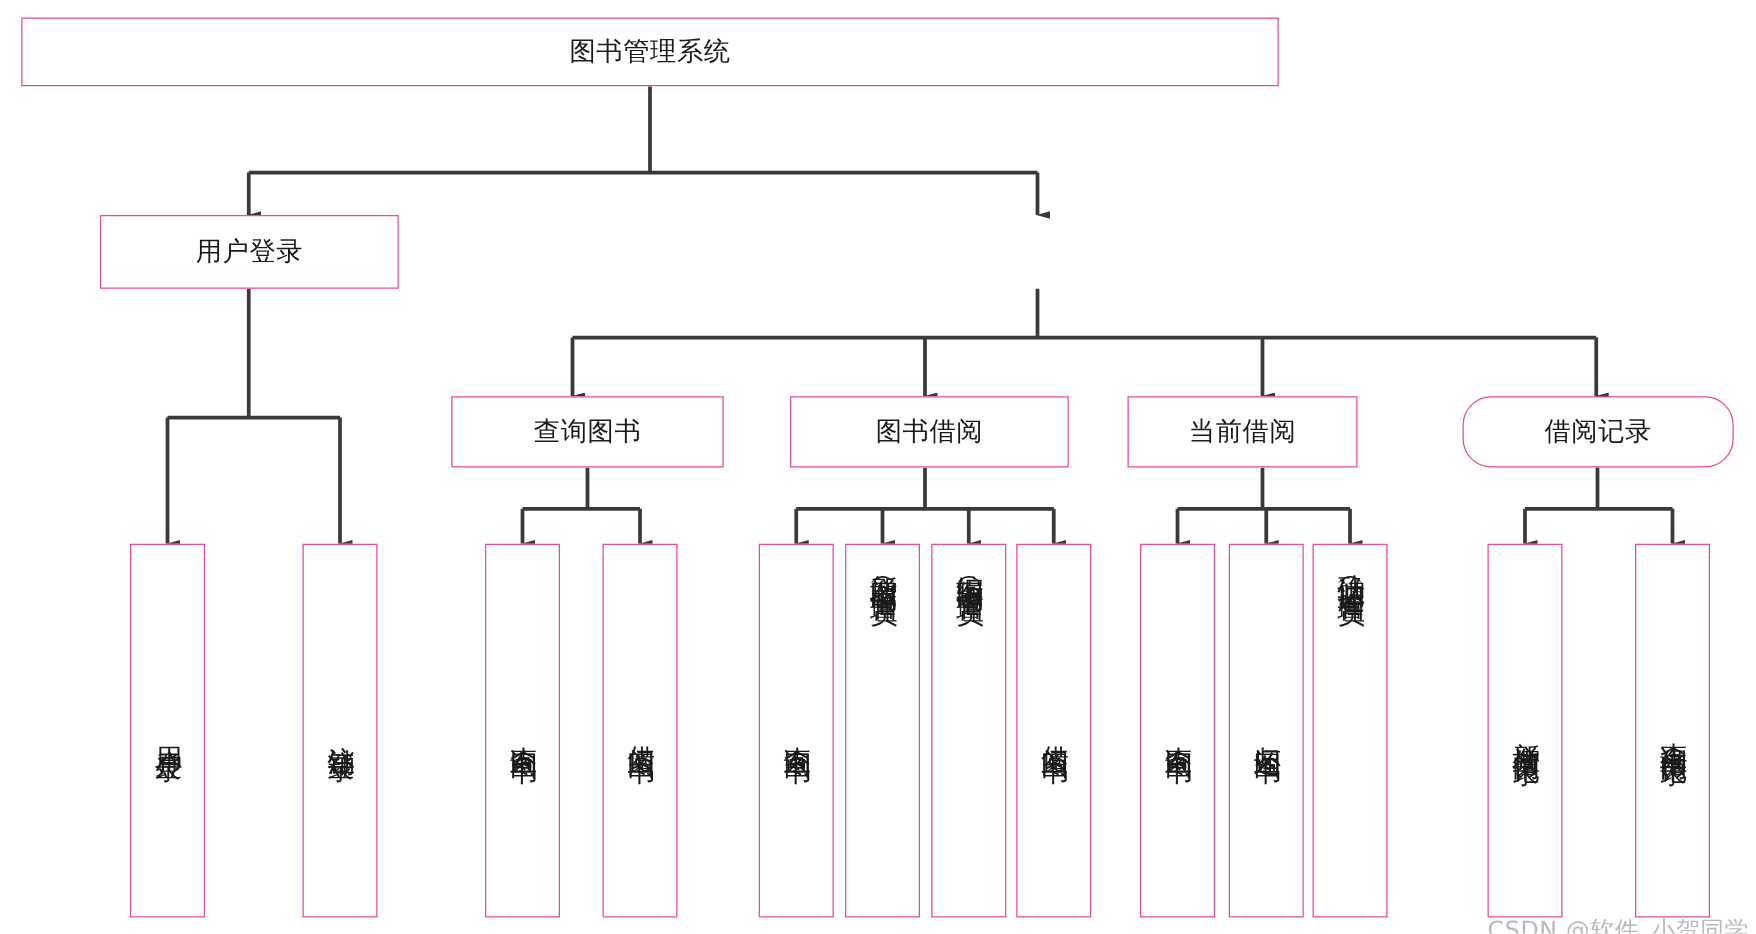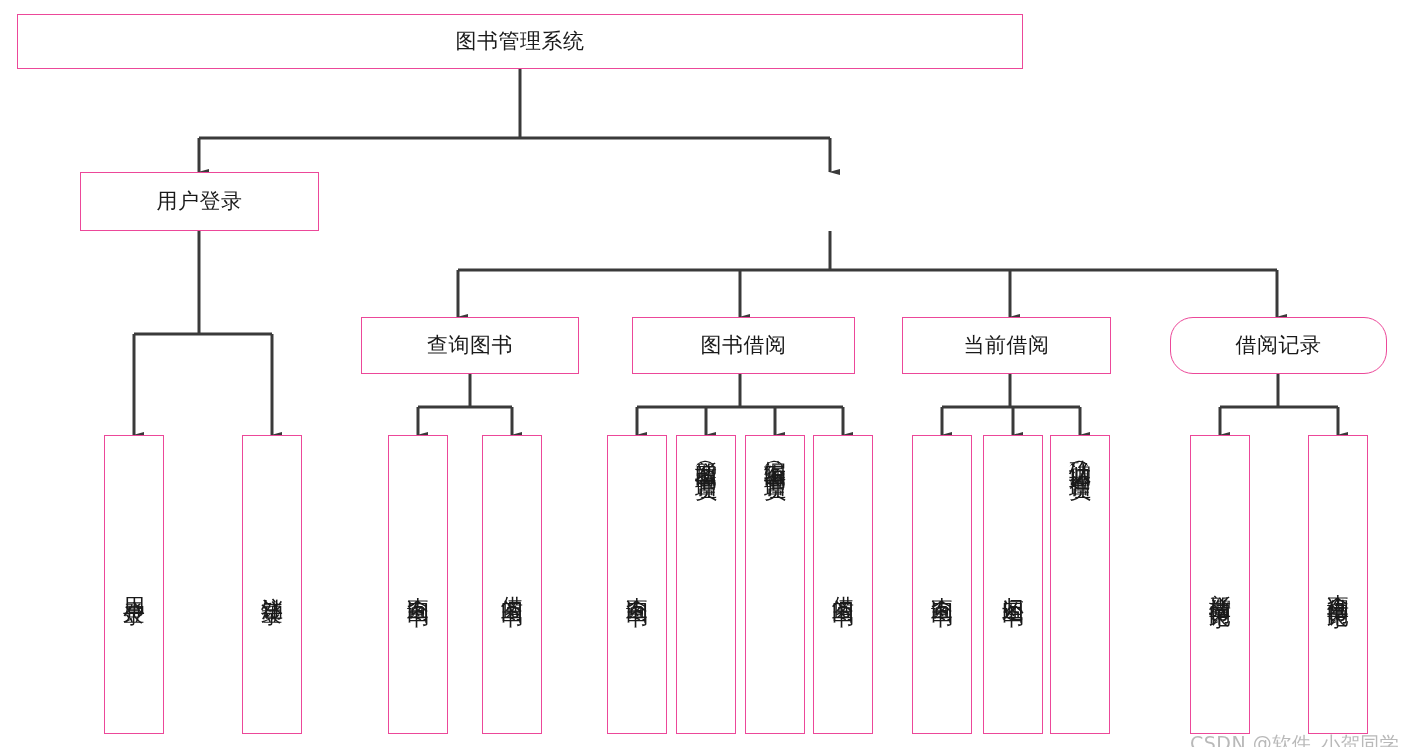--- a/index.html
+++ b/index.html
@@ -129,21 +129,21 @@
   <div class="node horizontal" id="node-l2-0" style="left: 80px; top: 172px; width: 239px; height: 59px;">
     <span class="label">用户登录</span>
   </div>
 
   <div class="node horizontal" id="node-l3-0" style="left: 361px; top: 317px; width: 218px; height: 57px;">
     <span class="label">查询图书</span>
   </div>
   <div class="node horizontal" id="node-l3-1" style="left: 632px; top: 317px; width: 223px; height: 57px;">
     <span class="label">图书借阅</span>
   </div>
-  <div class="node horizontal" id="node-l3-2" style="left: 902px; top: 317px; width: 209px; height: 57px;">
+  <div class="node horizontal" id="node-l3-2" style="left: 902px; top: 317px; width: 184px; height: 57px;">
     <span class="label">当前借阅</span>
   </div>
   <div class="node horizontal" id="node-l3-3" style="left: 1170px; top: 317px; width: 217px; height: 57px; border-radius: 23px;">
     <span class="label">借阅记录</span>
   </div>
 
   <div class="node vertical centered" id="node-leaf-0" style="left: 104px; top: 435px; width: 60px; height: 299px;">
     <span class="label">用户登录</span>
   </div>
   <div class="node vertical centered" id="node-leaf-1" style="left: 242px; top: 435px; width: 60px; height: 299px;">

